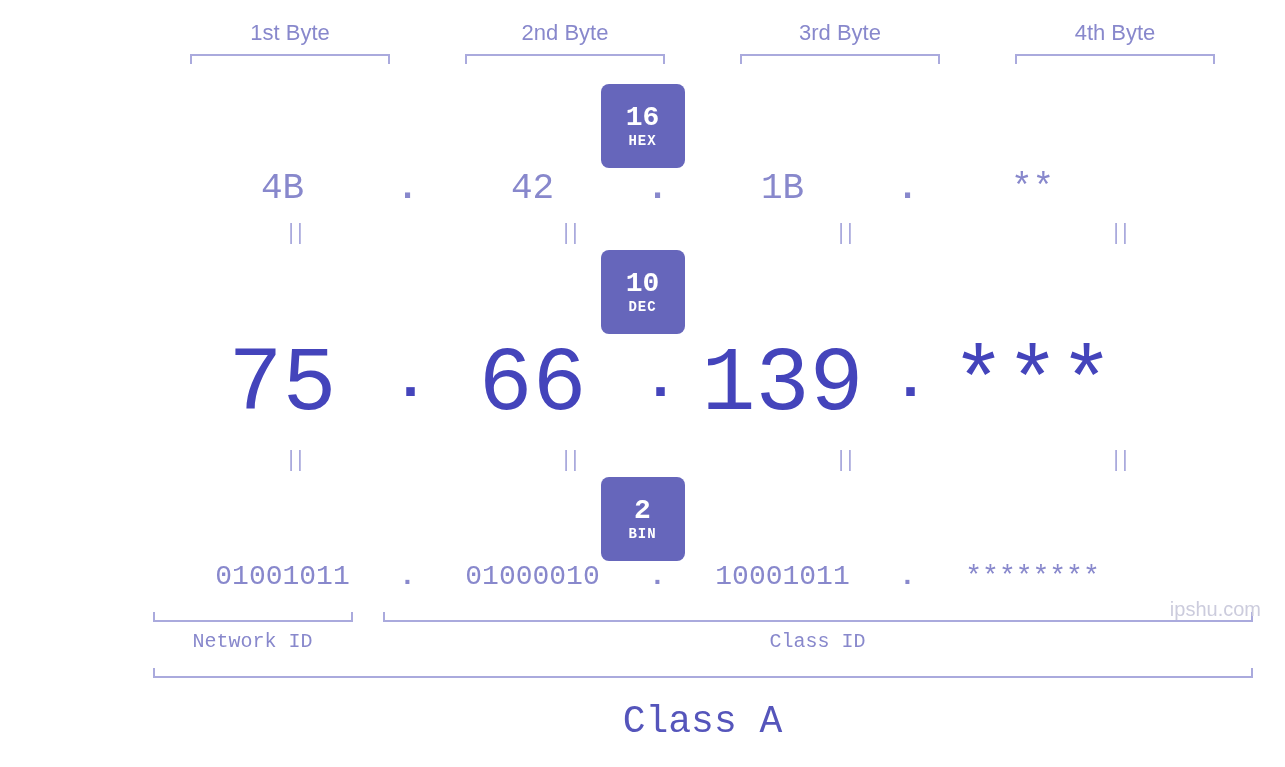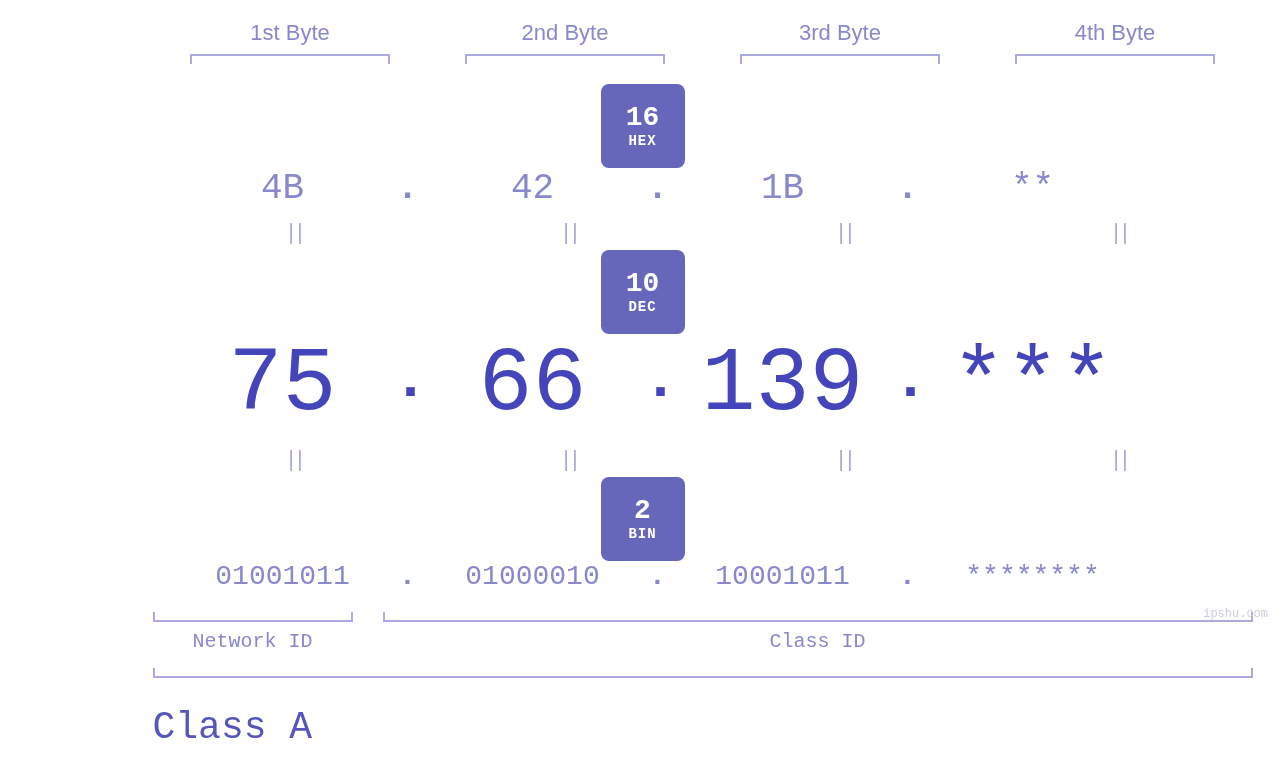--- a/index.html
+++ b/index.html
@@ -214,34 +214,35 @@
 
     .outer-bracket {
       width: 100%;
       height: 10px;
       border-bottom: 2px solid #aaaadd;
       border-left: 2px solid #aaaadd;
       border-right: 2px solid #aaaadd;
     }
 
     .class-label {
+      text-align: center;
       color: #5555bb;
       font-size: 38px;
-      margin-top: 28px;
+      margin-top: 22px;
       font-family: 'Courier New', Courier, monospace;
     }
 
     
     .watermark {
       position: absolute;
       bottom: 12px;
-      right: 17px;
+      right: 24px;
       color: #ccccdd;
-      font-size: 12px;
-      font-family: Liberation Mono, monospace;
+      font-size: 20px;
+      font-family: Liberation Sans, sans-serif;
     }
   </style>
 </head>
 <body>
 
 <div class="container">
 
   <div class="byte-headers">
     <div class="byte-header">1st Byte</div>
     <div class="byte-header">2nd Byte</div>

